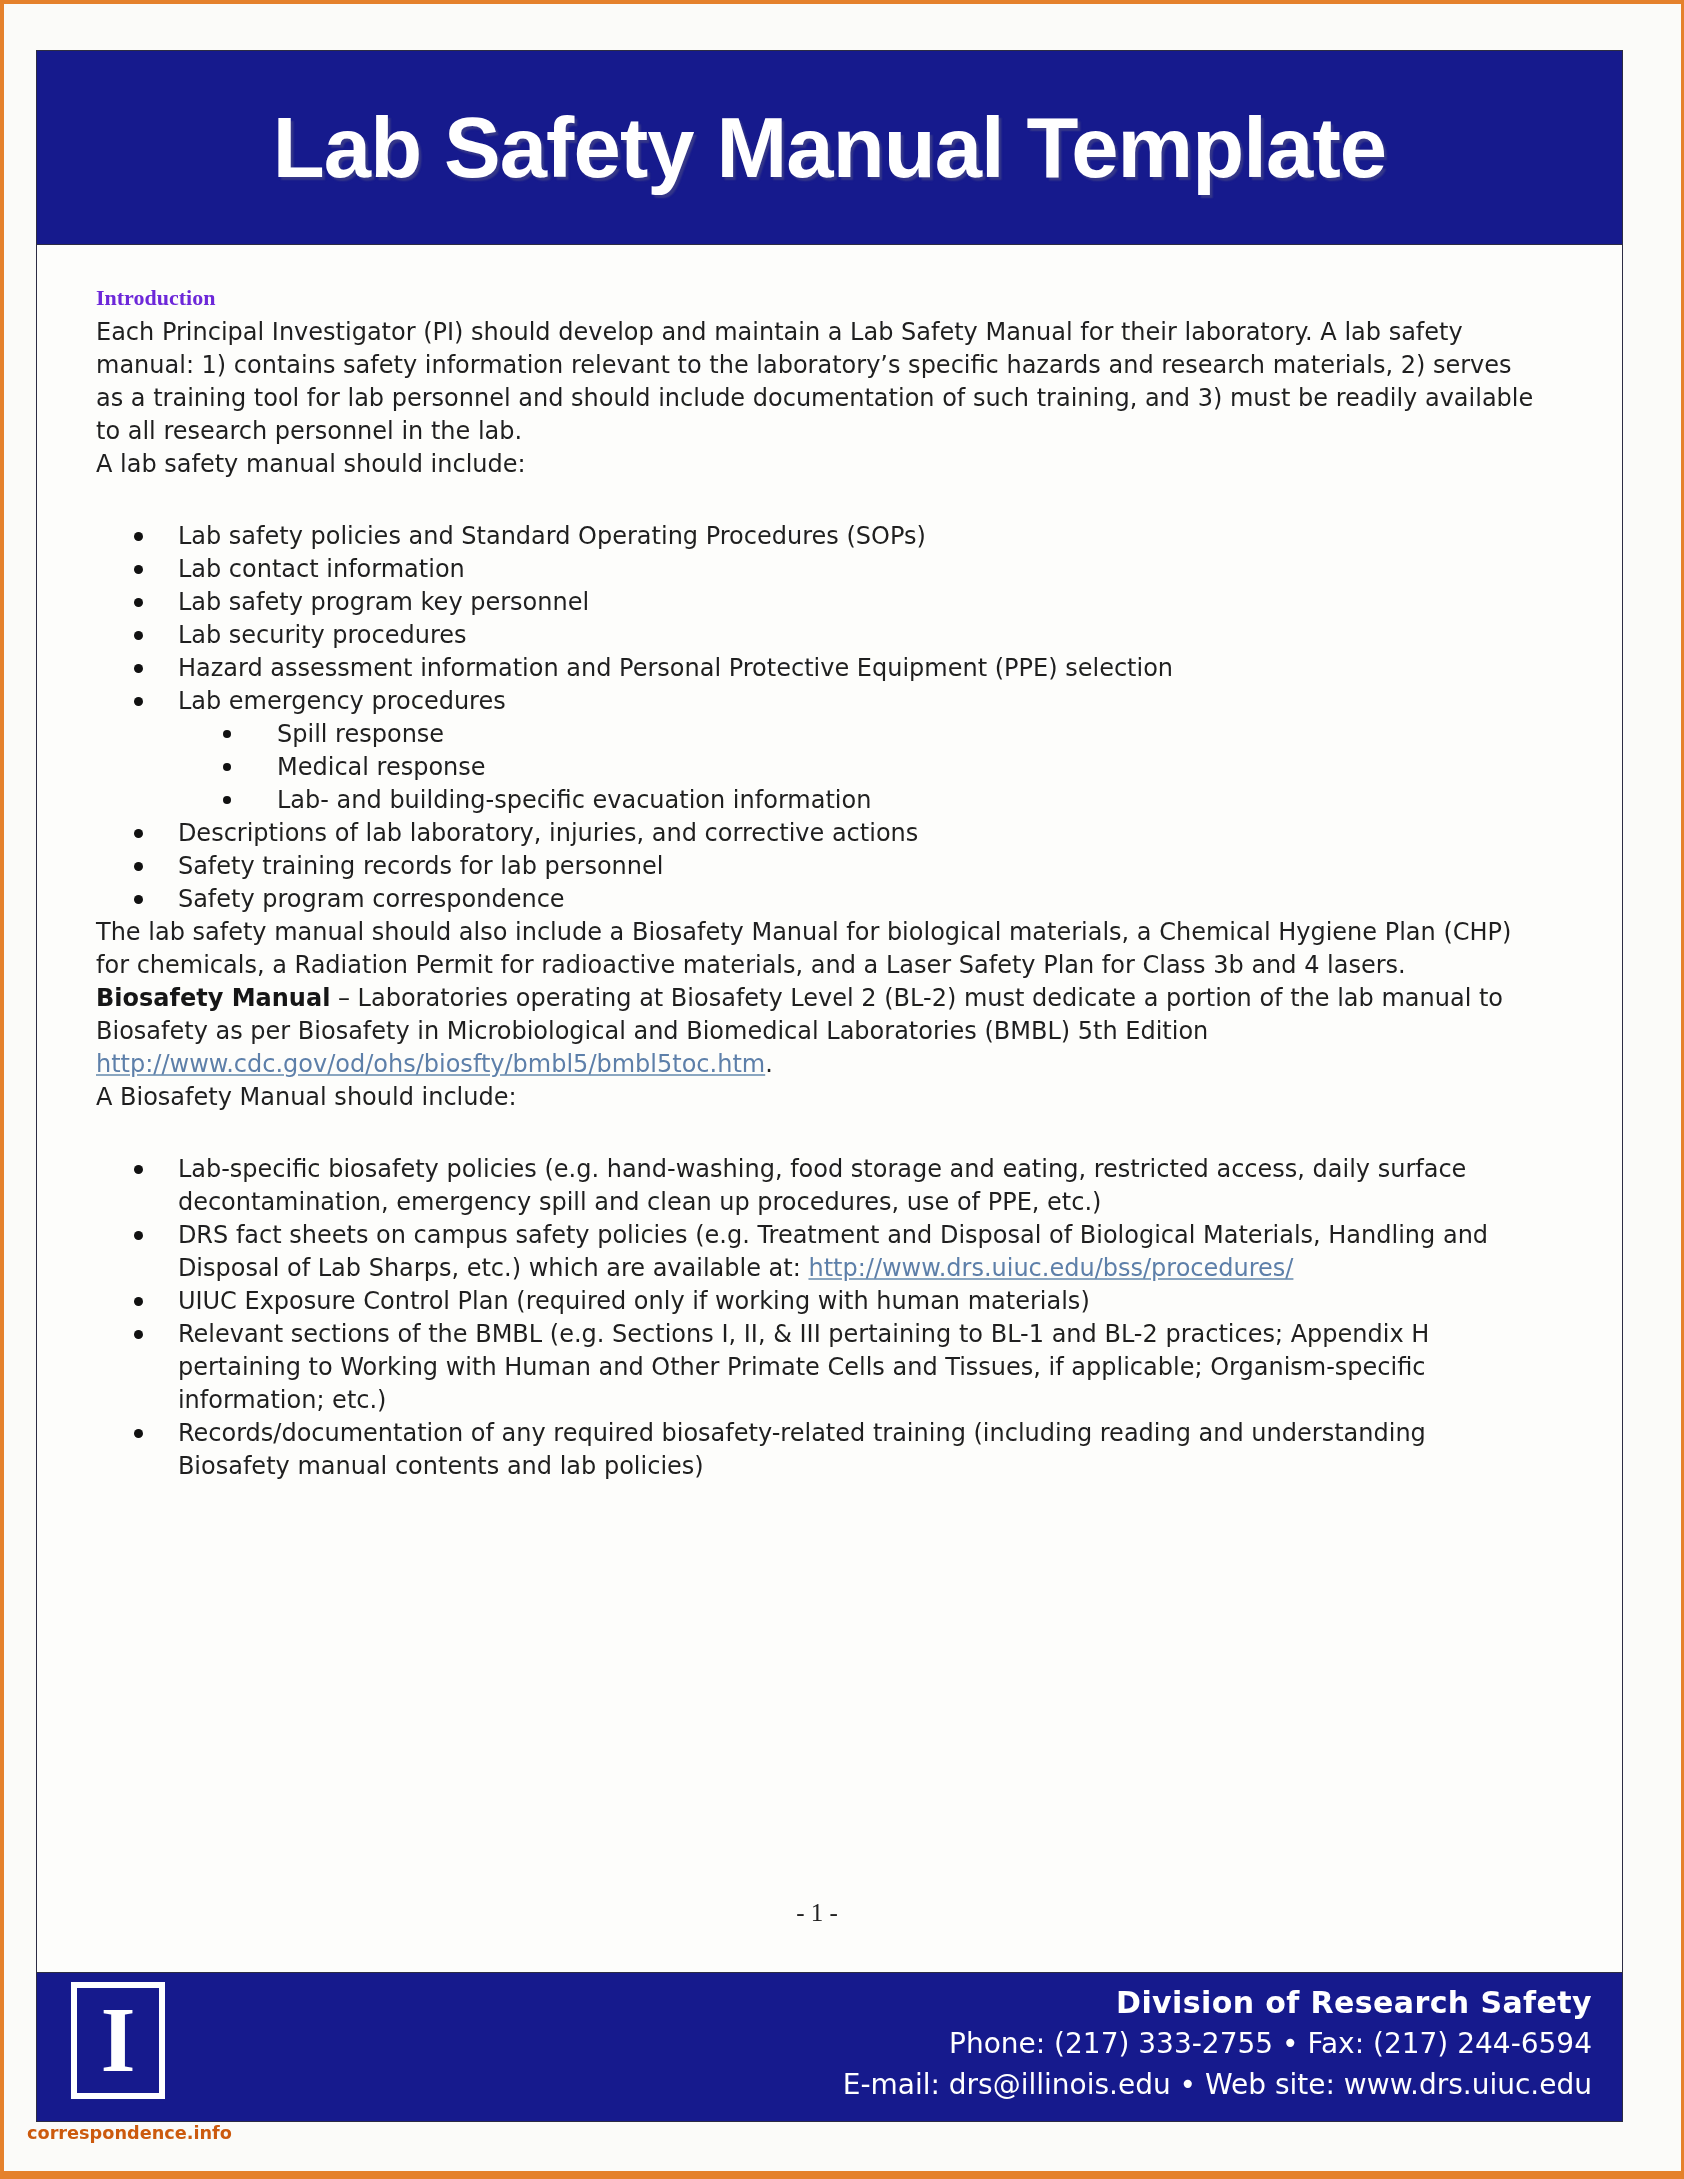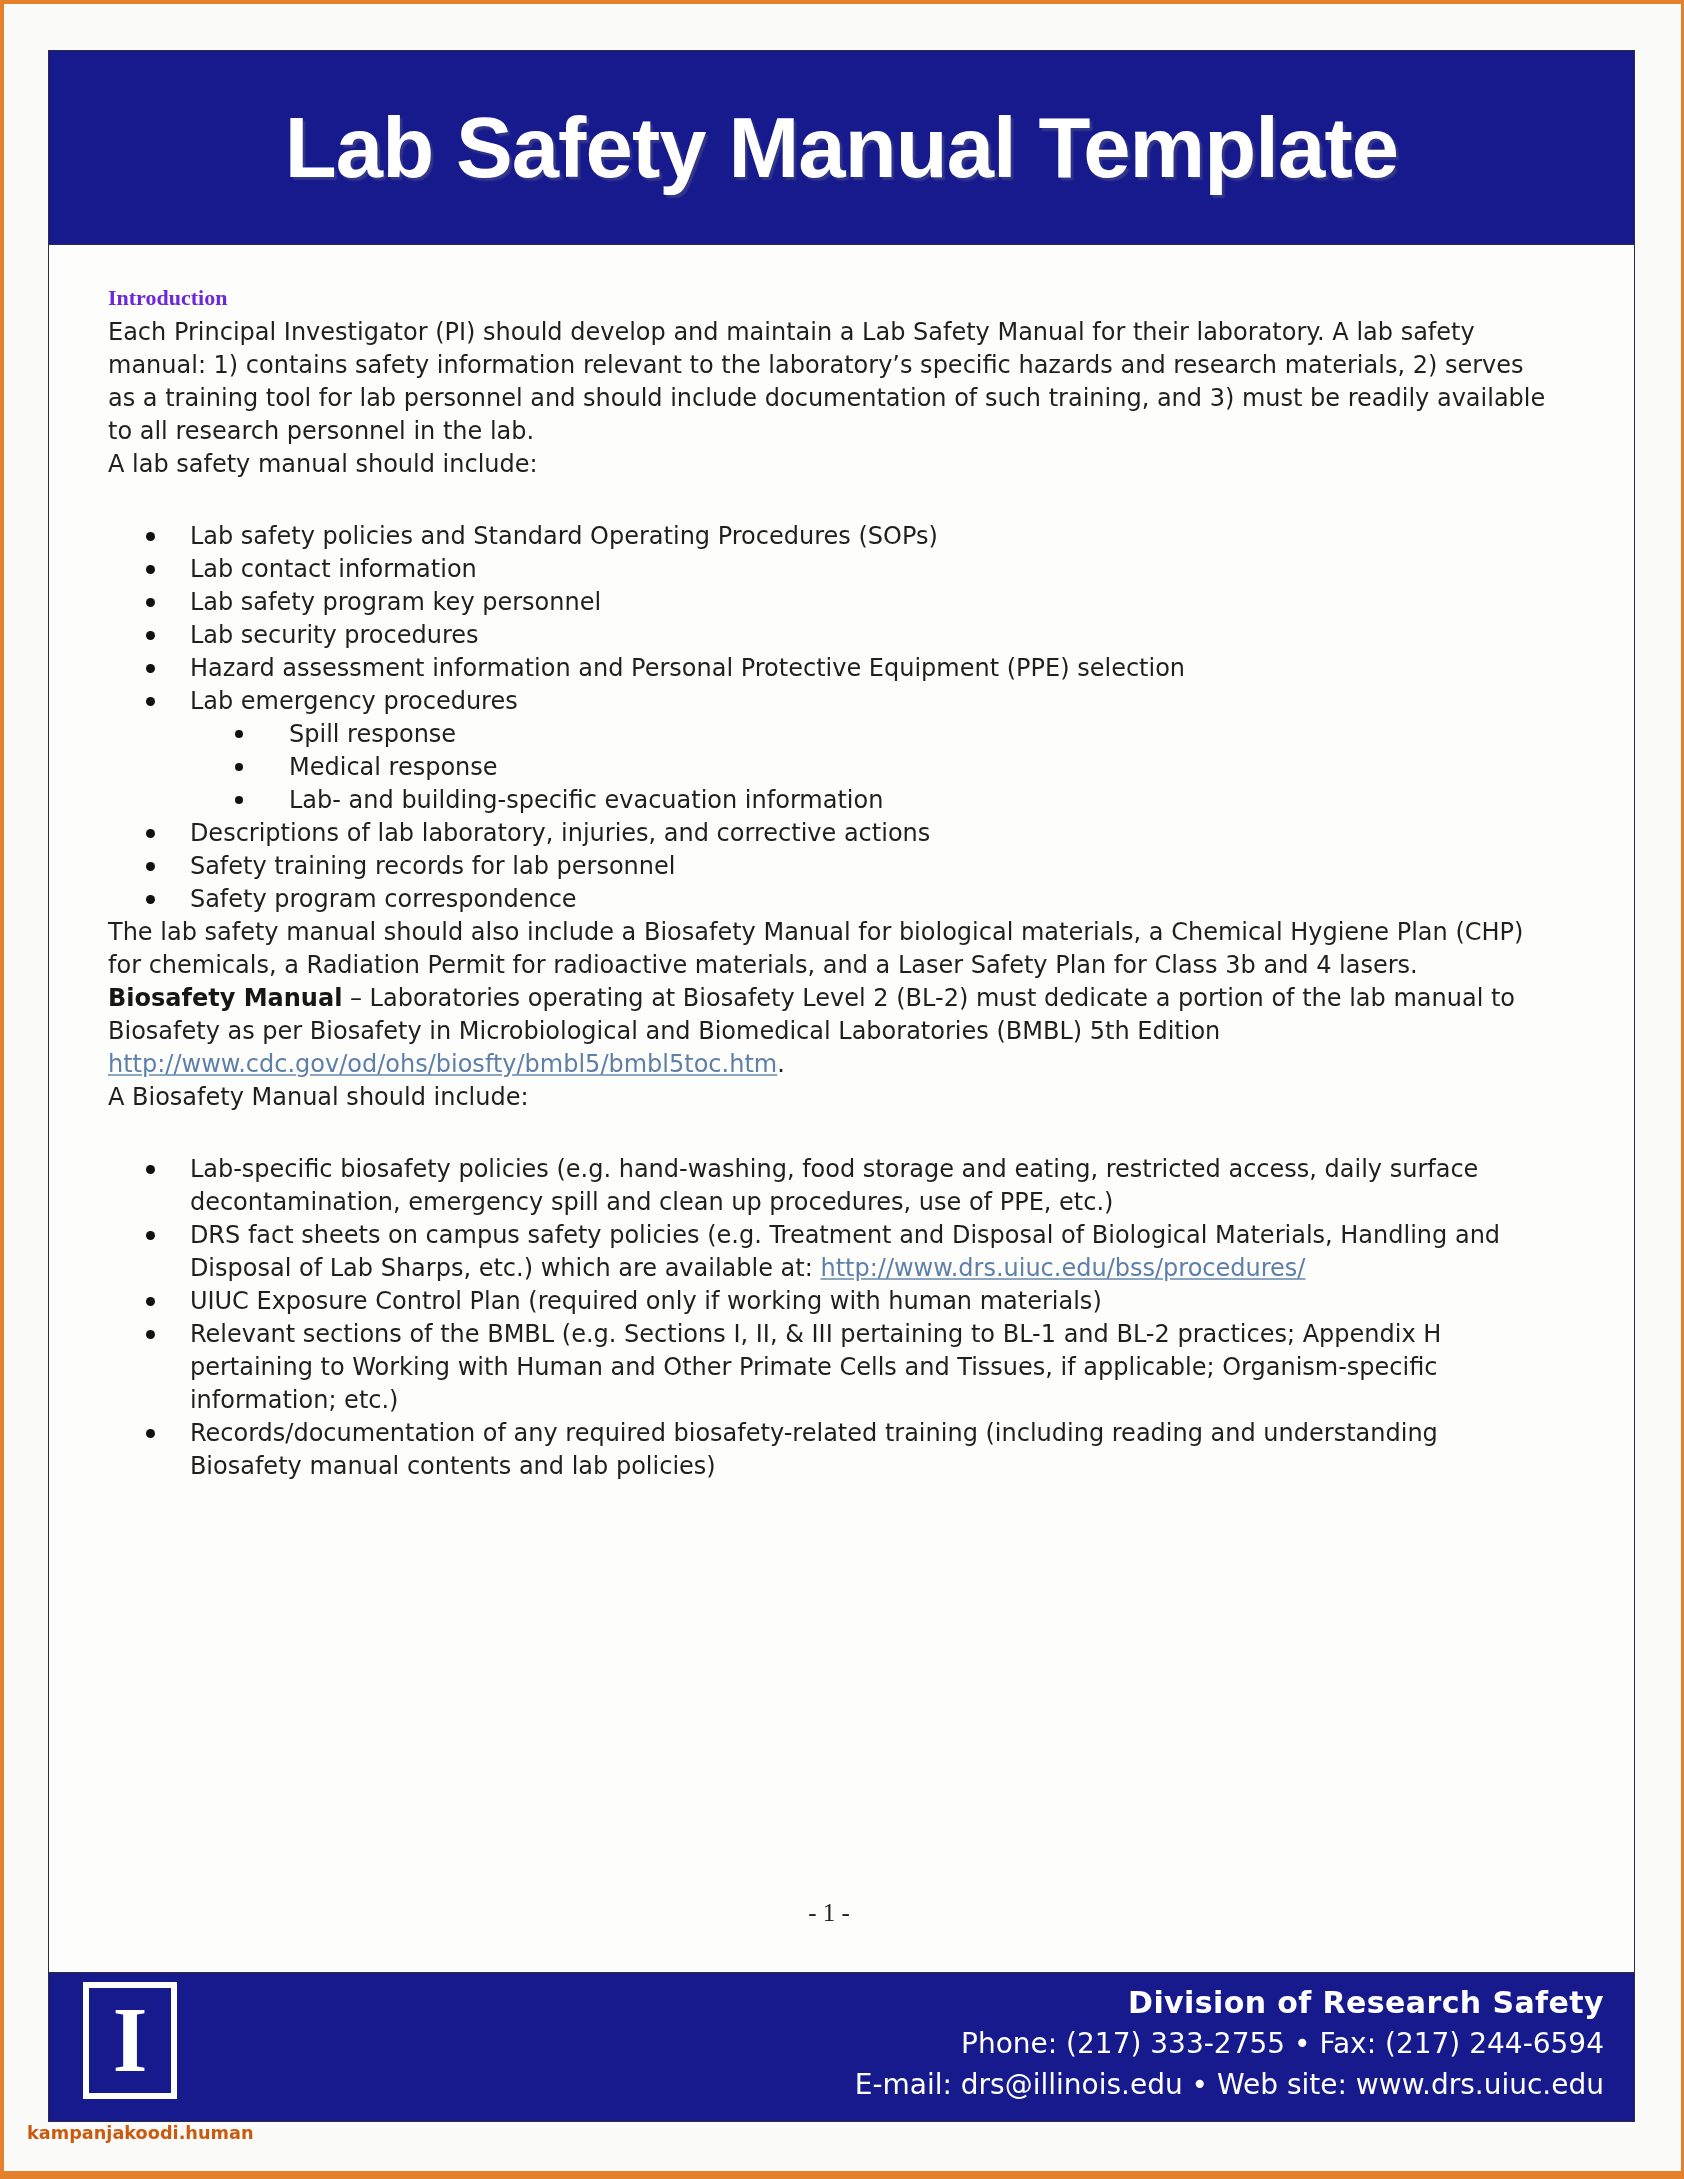--- a/index.html
+++ b/index.html
@@ -7,21 +7,21 @@
     width:1685px;height:2179px;position:relative;overflow:hidden;
     background:#fcfcfa;
     font-family:"DejaVu Sans","Liberation Sans",sans-serif;
   }
   .frame{
     position:absolute;inset:0;
     border:4.4px solid #e5812c;border-bottom-width:8px;
     background:#fbfbf9;
   }
   .doc{
-    position:absolute;left:44px;top:46px;width:1585px;
+    position:absolute;left:32px;top:46px;width:1585px;
     border:1.8px solid #2c2c44;
     display:flex;flex-direction:column;
     background:#ffffff;
   }
   .banner{
     height:193px;background:#161a8d;
     display:flex;align-items:center;justify-content:center;
   }
   .banner .title{
     color:#ffffff;font-family:"Liberation Sans",sans-serif;
@@ -192,16 +192,16 @@
       </div>
       <div class="footer-text">
         <div class="footer-org">Division of Research Safety</div>
         <div class="footer-line">Phone: (217) 333-2755 • Fax: (217) 244-6594</div>
         <div class="footer-line">E-mail: drs@illinois.edu • Web site: www.drs.uiuc.edu</div>
       </div>
     </div>
 
   </div>
 
-  <div class="watermark">kampanjakoodi.human</div>
+  <div class="watermark">correspondence.info</div>
 
 </div>
 
 
 </body></html>

